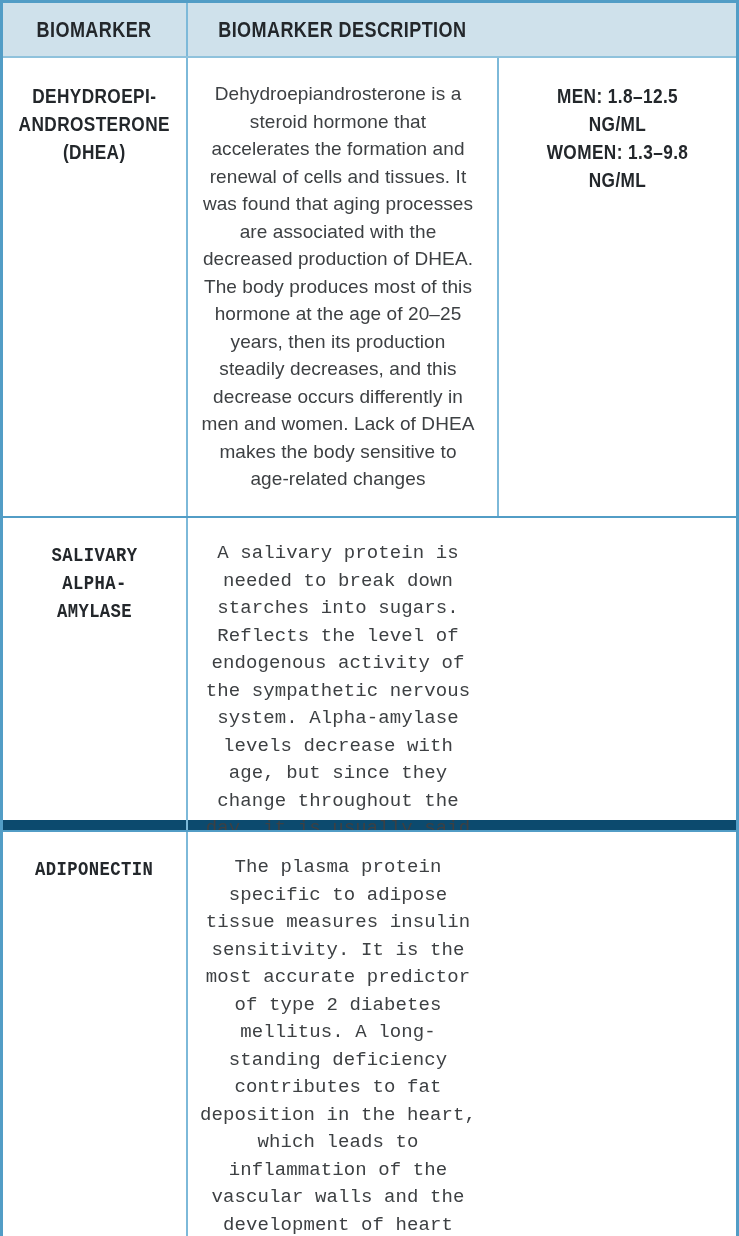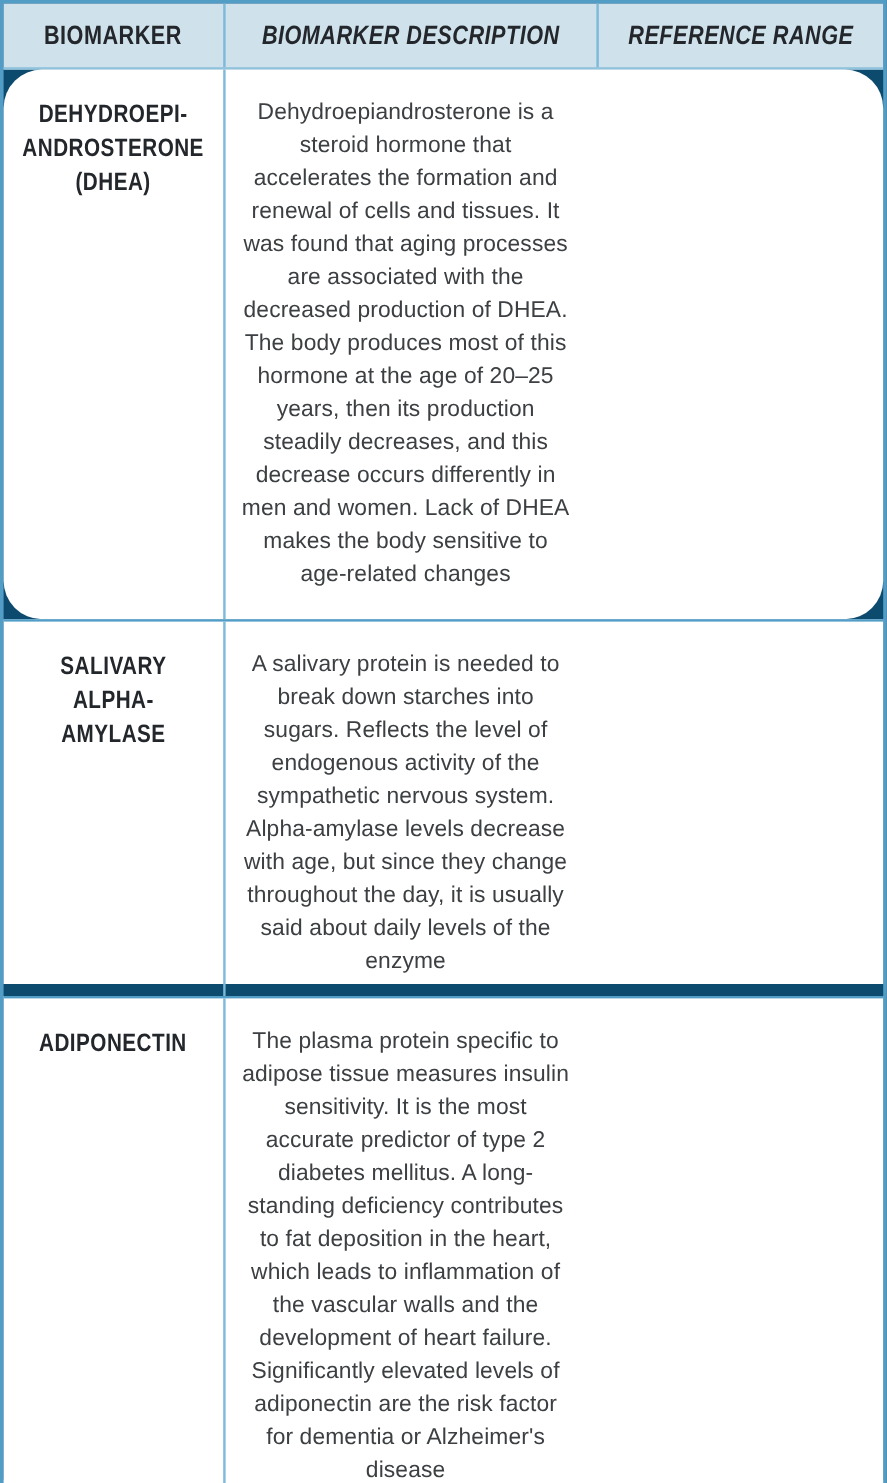--- a/index.html
+++ b/index.html
@@ -28,35 +28,35 @@
   }
   .header-row{
     background:var(--header-bg);
     min-height:55px;
     border-bottom:2px solid var(--border-header);
   }
   .header-cell{
     display:flex;align-items:center;justify-content:center;
     color:var(--ink-dark);
   }
-  .header-cell + .header-cell{border-left:2px solid var(--border-mid);font-style:italic;}
+  .header-cell + .header-cell{border-left:2px solid var(--border-mid);}
   .condensed{
     display:block;
     transform:scaleX(0.82);
     transform-origin:50% 50%;
     font-weight:bold;
     letter-spacing:0.5px;
     color:var(--ink-dark);
     text-align:center;
     white-space:pre-line;
   }
   .header-cell .condensed{font-size:22px;}
   .body-row{background:#fff;}
-  .body-row + .body-row{border-top:2px solid var(--border-strong);}
-  .body-row:nth-of-type(2){min-height:458px;border-radius:32px;}
+  .body-row + .body-row{border-top:2px solid var(--border-strong);font-family:Liberation Mono, monospace;}
+  .body-row:nth-of-type(2){min-height:458px;}
   .body-row:nth-of-type(3){min-height:304px;}
   .body-row:nth-of-type(4){flex:1;margin-top:10px;}
   .cell{
     padding:24px 10px 18px 10px;
     display:flex;justify-content:center;align-items:flex-start;
   }
   .cell + .cell{border-left:2px solid var(--border-mid);}
   .biomarker-cell .condensed,
   .reference-cell .condensed{
     font-size:21px;
@@ -76,33 +76,34 @@
 
 <div class="table-wrap">
 
   <div class="row header-row">
     <div class="header-cell">
       <span class="condensed">BIOMARKER</span>
     </div>
     <div class="header-cell">
       <span class="condensed">BIOMARKER DESCRIPTION</span>
     </div>
-    <div class="header-cell">
-      <span class="condensed">REFERENCE RANGE</span>
-    </div>
   </div>
 
     <div class="row body-row">
       <div class="cell biomarker-cell">
         <span class="condensed">DEHYDROEPI-
 ANDROSTERONE
 (DHEA)</span>
       </div>
       <div class="cell description-cell">
         <span class="description-text">Dehydroepiandrosterone is a steroid hormone that accelerates the formation and renewal of cells and tissues. It was found that aging processes are associated with the decreased production of DHEA. The body produces most of this hormone at the age of 20–25 years, then its production steadily decreases, and this decrease occurs differently in men and women. Lack of DHEA makes the body sensitive to age-related changes</span>
+      </div>
+      <div class="cell reference-cell">
+        <span class="condensed">MEN: 1.8–12.5 NG/ML
+WOMEN: 1.3–9.8 NG/ML</span>
       </div>
     </div>
 
     <div class="row body-row">
       <div class="cell biomarker-cell">
         <span class="condensed">SALIVARY ALPHA-
 AMYLASE</span>
       </div>
       <div class="cell description-cell">
         <span class="description-text">A salivary protein is needed to break down starches into sugars. Reflects the level of endogenous activity of the sympathetic nervous system. Alpha-amylase levels decrease with age, but since they change throughout the day, it is usually said about daily levels of the enzyme</span>

